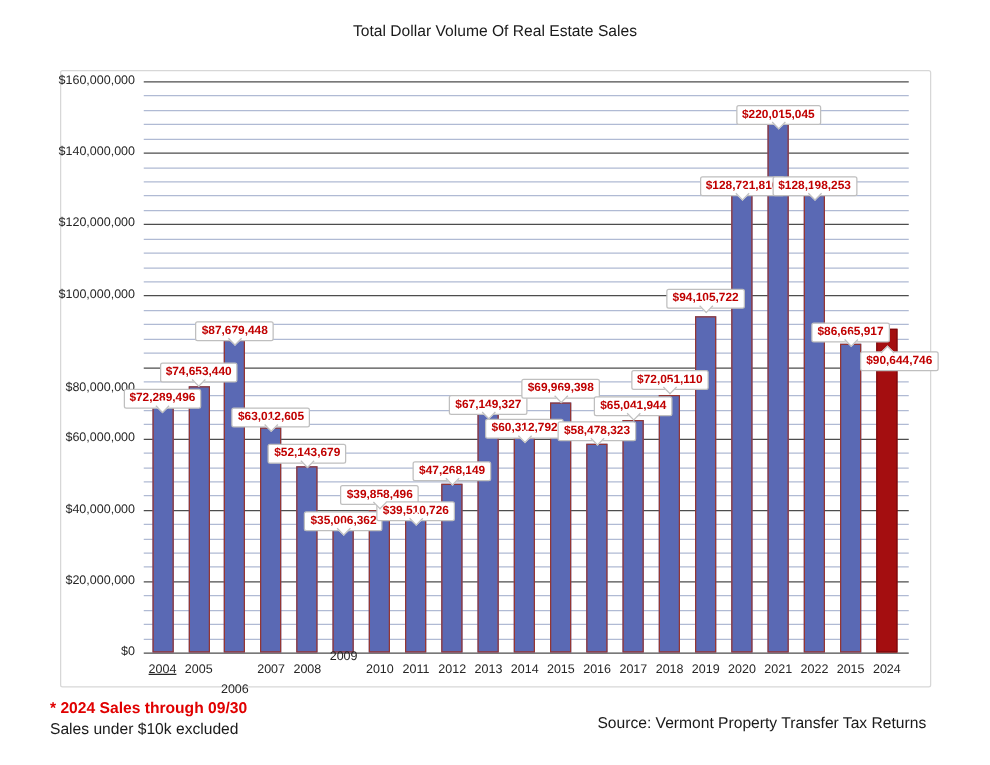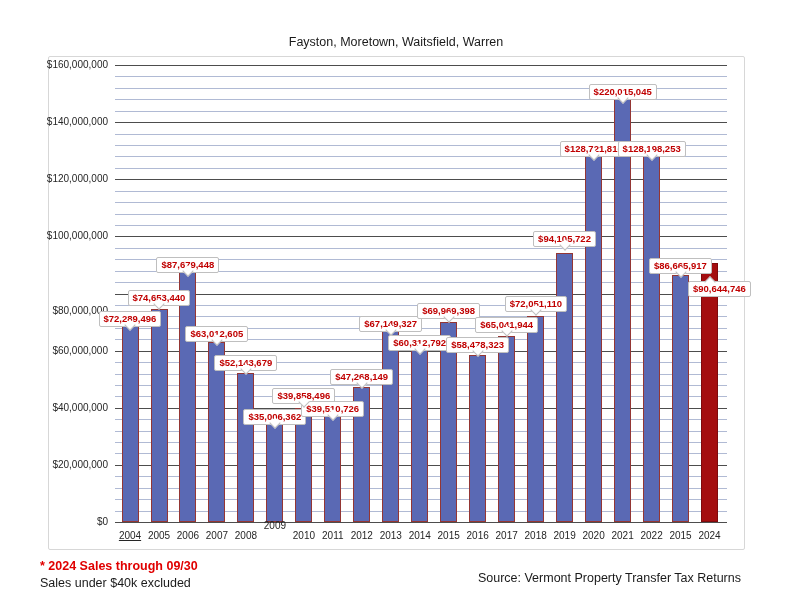--- a/index.html
+++ b/index.html
@@ -35,27 +35,27 @@
   .tail.up   { border-left:1px solid #bfbfbf; border-top:1px solid #bfbfbf; transform:rotate(45deg); }
 
   .footnote-1 { position:absolute; left:40px; top:559px; font-size:12.5px; font-weight:bold; color:#e00000; }
   .footnote-2 { position:absolute; left:40px; top:576px; font-size:12.5px; color:#1a1a1a; }
   .source-note { position:absolute; right:51px; top:571px; font-size:12.5px; color:#1a1a1a; }
 </style>
 </head>
 <body>
 
 <div class="page">
-  <div class="chart-subtitle">Fayston, Moretown, Waitsfield, Warren</div>
+  <div class="chart-title">Total Dollar Volume Of Real Estate Sales</div>
 
   <div class="chart-frame"></div>
   <div id="plot"></div>
 
   <div class="footnote-1">* 2024 Sales through 09/30</div>
-  <div class="footnote-2">Sales under $40k excluded</div>
+  <div class="footnote-2">Sales under $10k excluded</div>
   <div class="source-note">Source: Vermont Property Transfer Tax Returns</div>
 <div class="gridline" style="left: 115px; width: 612px; top: 510.6px;"></div>
     <div class="gridline" style="left: 115px; width: 612px; top: 499.1px;"></div>
     <div class="gridline" style="left: 115px; width: 612px; top: 487.7px;"></div>
     <div class="gridline" style="left: 115px; width: 612px; top: 476.3px;"></div>
     <div class="gridline" style="left: 115px; width: 612px; top: 453.4px;"></div>
     <div class="gridline" style="left: 115px; width: 612px; top: 442px;"></div>
     <div class="gridline" style="left: 115px; width: 612px; top: 430.6px;"></div>
     <div class="gridline" style="left: 115px; width: 612px; top: 419.2px;"></div>
     <div class="gridline" style="left: 115px; width: 612px; top: 396.3px;"></div>
@@ -98,21 +98,21 @@
     <div class="y-tick-label" style="left: 38px; top: 306px;">$80,000,000</div>
     <div class="y-tick-label" style="left: 38px; top: 231.4px;">$100,000,000</div>
     <div class="y-tick-label" style="left: 38px; top: 174.3px;">$120,000,000</div>
     <div class="y-tick-label" style="left: 38px; top: 117.1px;">$140,000,000</div>
     <div class="y-tick-label" style="left: 38px; top: 60px;">$160,000,000</div>
     <div class="bar" style="left: 121.5px; top: 315.5px; width: 17px; height: 206.5px;"></div>
     <div class="x-tick-label" style="left: 110px; top: 530px; text-decoration: underline;">2004</div>
     <div class="bar" style="left: 150.5px; top: 308.8px; width: 17px; height: 213.2px;"></div>
     <div class="x-tick-label" style="left: 139px; top: 530px;">2005</div>
     <div class="bar" style="left: 179.4px; top: 271.6px; width: 17px; height: 250.4px;"></div>
-    <div class="x-tick-label" style="left: 167.9px; top: 530px;">2006</div>
+    <div class="x-tick-label" style="left: 167.9px; top: 546px;">2006</div>
     <div class="bar" style="left: 208.4px; top: 342px; width: 17px; height: 180px;"></div>
     <div class="x-tick-label" style="left: 196.9px; top: 530px;">2007</div>
     <div class="bar" style="left: 237.4px; top: 373.1px; width: 17px; height: 148.9px;"></div>
     <div class="x-tick-label" style="left: 225.9px; top: 530px;">2008</div>
     <div class="bar" style="left: 266.4px; top: 422px; width: 17px; height: 100px;"></div>
     <div class="x-tick-label" style="left: 254.9px; top: 520px;">2009</div>
     <div class="bar" style="left: 295.4px; top: 408.2px; width: 17px; height: 113.8px;"></div>
     <div class="x-tick-label" style="left: 283.9px; top: 530px;">2010</div>
     <div class="bar" style="left: 324.3px; top: 409.1px; width: 17px; height: 112.9px;"></div>
     <div class="x-tick-label" style="left: 312.8px; top: 530px;">2011</div>

